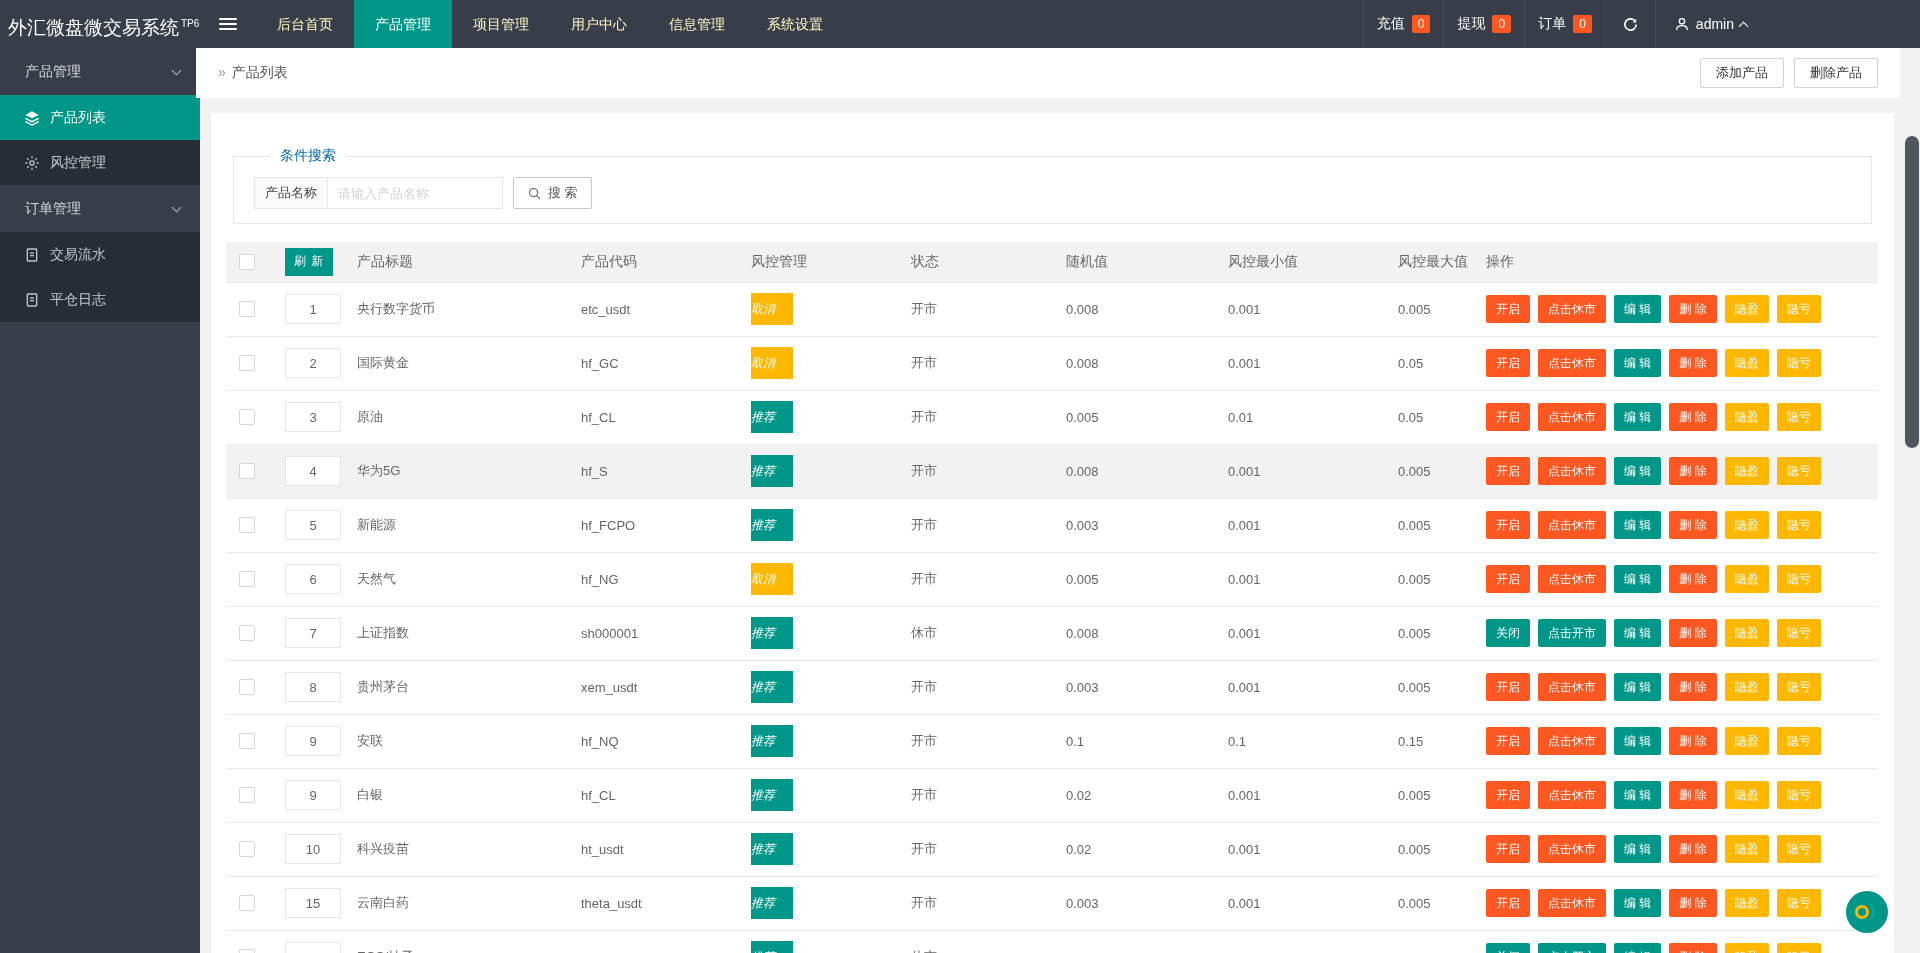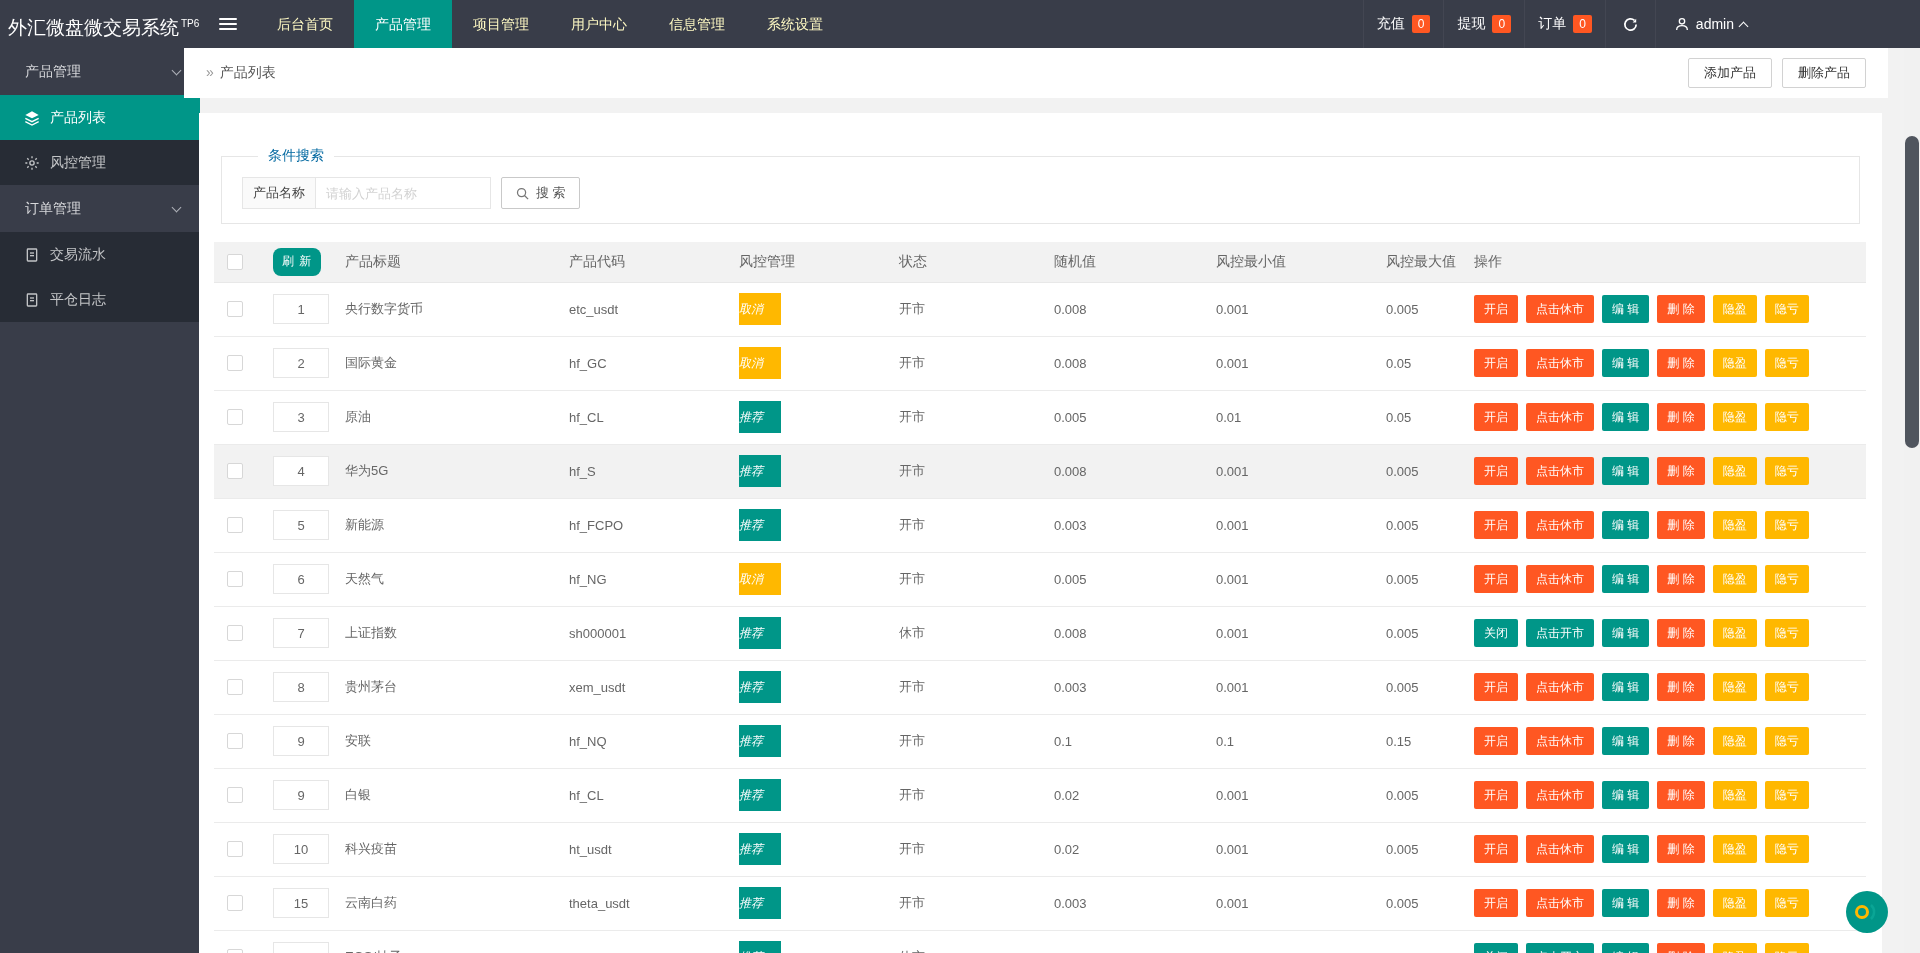--- a/index.html
+++ b/index.html
@@ -27,21 +27,21 @@
 
   
   .sidebar { position:absolute; left:0; top:48px; width:200px; height:905px; background:#393D49; }
   .side-group-title { height:47px; display:flex; align-items:center; padding:0 25px; color:#d7d8db; font-size:14px; cursor:pointer; position:relative; }
   .side-group-title .chev { position:absolute; right:20px; color:#aeb1b8; }
   .side-item { height:45px; display:flex; align-items:center; padding-left:23px; background:#272C35; color:rgba(255,255,255,.72); font-size:14px; cursor:pointer; }
   .side-item .s-icon { width:17px; height:17px; margin-right:10px; display:inline-flex; align-items:center; justify-content:center; font-size:15px; }
   .side-item.active { background:#009688; color:#fff; }
 
   
-  .main { position:absolute; left:184px; top:48px; width:1704px; height:905px; }
+  .main { position:absolute; left:196px; top:48px; width:1704px; height:905px; }
   .crumb-bar { height:50px; background:#fff; display:flex; align-items:center; padding:0 22px; }
   .crumb { font-size:14px; color:#555; }
   .crumb .arrow { color:#999; margin-right:6px; font-size:14px; }
   .page-actions { margin-left:auto; display:flex; gap:10px;padding-left:30px; }
   .btn-plain { background:#fff; border:1px solid #d2d2d2; border-radius:2px; height:30px; line-height:28px; padding:0 15px; font-size:13px; color:#333; cursor:pointer; font-family:inherit; }
 
   .card { margin:15px 6px 0 15px; width:1683px; height:900px; background:#fff; }
 
   fieldset.search-field { margin:0 22px; position:relative; top:34px; border:1px solid #e6e6e6; padding:12px 0 14px 20px; }
   fieldset.search-field legend { margin-left:16px; padding:0 10px; font-size:14px; color:#0369a1; }
@@ -52,21 +52,21 @@
   .btn-search { margin-left:10px; height:32px; background:#fff; border:1px solid #c9c9c9; border-radius:2px; padding:0 13px; font-size:13px; color:#555; display:flex; align-items:center; gap:6px; cursor:pointer; font-family:inherit; }
 
   
   table.grid { border-collapse:collapse; table-layout:fixed; width:1652px; margin:52px 0 0 15px; }
   table.grid th { height:40px; background:#f2f2f2; font-weight:400; font-size:14px; color:#666; text-align:left; padding-left:13px; border-bottom:1px solid #e8e8e8; }
   table.grid td { height:54px; font-size:13px; color:#666; padding-left:13px; border-bottom:1px solid #ebebeb; background:#fff; }
   tr.hl td { background:#f2f2f2; }
   .cb { display:inline-block; width:16px; height:16px; border:1px solid #d7d7d7; border-radius:2px; background:#fff; vertical-align:middle; cursor:pointer; }
   th.cb-col, td.cb-col { padding-left:16px; }
   .id-input { width:56px; height:30px; border:1px solid #e6e6e6; text-align:center; font-size:13px; color:#666; background:#fff; font-family:inherit; }
-  .btn-refresh { background:#009688; color:#fff; border:none; border-radius:8px; height:28px; padding:0 9px; font-size:12px; letter-spacing:1px; cursor:pointer; font-family:inherit; }
+  .btn-refresh { background:#009688; color:#fff; border:none; border-radius:0; height:28px; padding:0 9px; font-size:12px; letter-spacing:1px; cursor:pointer; font-family:inherit; }
   .rec-badge { display:inline-block; width:42px; height:32px; line-height:32px; text-align:left; border-radius:0; color:#fff; font-size:12px; cursor:pointer;font-style:italic; }
   .rec-cancel { background:#FFB800; }
   .rec-on { background:#009688; }
   .abtn { display:inline-block; height:28px; line-height:28px; padding:0 10px; border-radius:2px; color:#fff; font-size:12px; margin-right:8px; cursor:pointer; white-space:nowrap; }
   .abtn.red { background:#FF5722; }
   .abtn.teal { background:#009688; }
   .abtn.yellow { background:#FFB800; }
 
   
   .scrollbar { position:absolute; right:0; top:48px; width:16px; height:905px; background:#f1f1f1; }

